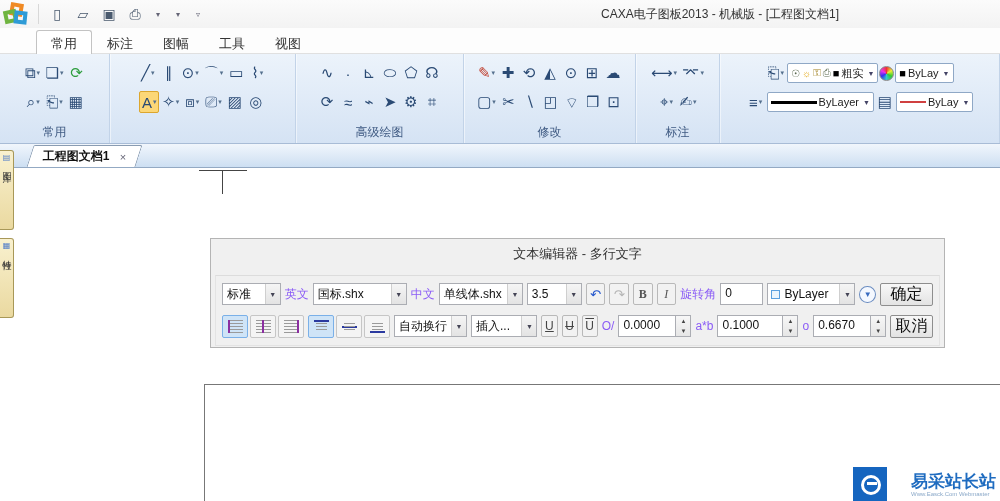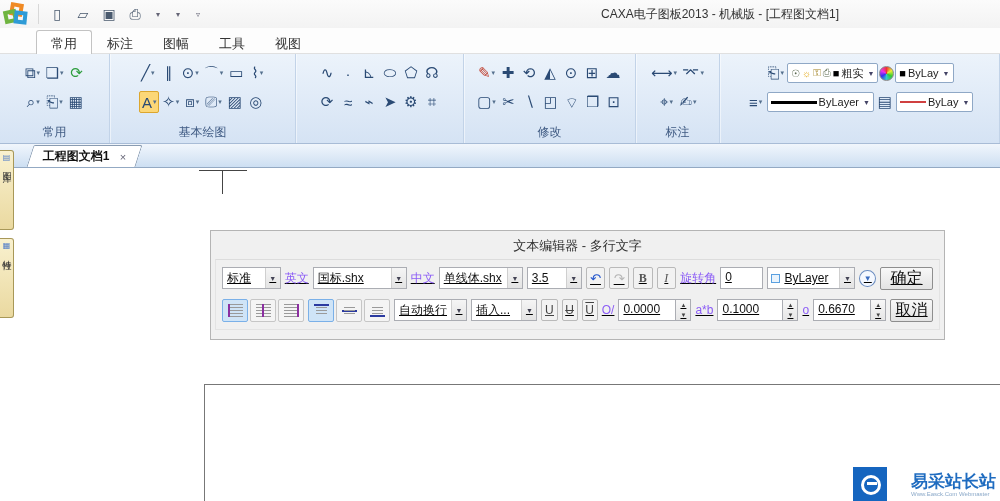--- a/index.html
+++ b/index.html
@@ -79,25 +79,25 @@
 
   
   .side { position:absolute; left:0; top:150px; width:14px; }
   .stab { width:14px; height:80px; margin-bottom:8px; background:linear-gradient(#f9f1cf,#ead9a0);
     border:1px solid #a89858; border-left:none; border-radius:0 3px 3px 0;
     display:flex; flex-direction:column; align-items:center; padding-top:2px; }
   .stab .sicon { font-size:8px; color:#4a78c8; line-height:10px; }
   .stab .slabel { writing-mode:vertical-rl; font-size:9px; color:#333; letter-spacing:1px; margin-top:2px; }
 
   
-  .dialog { position:absolute; left:210px; top:230px; width:735px; height:110px;
+  .dialog { position:absolute; left:210px; top:238px; width:735px; height:110px;
     background:#f0f0f0; border:1px solid #b4b4b4; }
   .dlg-title { text-align:center; font-size:13px; color:#333; padding:6px 0 4px; }
-  .dlg-body { margin:0 4px 4px; border:1px solid #e3e3e3; border-top-color:#dcdcdc;
-    background:#f0f0f0; padding:6px 6px 7px;text-decoration:underline; }
+  .dlg-body { margin:8px 4px 4px; border:1px solid #e3e3e3; border-top-color:#dcdcdc;
+    background:#f0f0f0; padding:6px 6px 7px; }
   .drow { display:flex; align-items:center; gap:4px; height:24px; }
   .drow + .drow { margin-top:8px; }
   .dlabel { font-size:12px; color:#8b5cf6; white-space:nowrap; }
   .sel { height:22px; background:#fff; border:1px solid #abadb3; display:flex;
     align-items:center; font-size:12px; color:#111; }
   .sel .sel-text { flex:1; padding:0 4px; white-space:nowrap; overflow:hidden; }
   .sel .caret { width:15px; align-self:stretch; background:linear-gradient(#f5f5f5,#e3e3e3);
     border-left:1px solid #cfcfcf; display:flex; align-items:center; justify-content:center;
     font-size:7px; color:#445; }
   .w60{width:60px}.w96{width:96px}.w86{width:86px}.w56{width:56px}.w90{width:90px}.w84{width:84px}
@@ -273,21 +273,20 @@
               <span class="g">⎚</span>
             </span>
             <span class="ricon">
               <span class="g">▨</span>
             </span>
             <span class="ricon">
               <span class="g">◎</span>
             </span>
           </div>
       </div>
-      <div class="grp-label">基本绘图</div>
     </div>
 
     <div class="grp g2">
       <div class="grp-rows">
         <div class="grow">
             <span class="ricon">
               <span class="g">∿</span>
             </span>
             <span class="ricon">
               <span class="g">·</span>
@@ -319,20 +318,21 @@
               <span class="g">➤</span>
             </span>
             <span class="ricon">
               <span class="g">⚙</span>
             </span>
             <span class="ricon">
               <span class="g">⌗</span>
             </span>
           </div>
       </div>
+      <div class="grp-label">高级绘图</div>
     </div>
 
     <div class="grp g3">
       <div class="grp-rows">
         <div class="grow">
             <span class="ricon red has-dd">
               <span class="g">✎</span>
             </span>
             <span class="ricon">
               <span class="g">✚</span>

